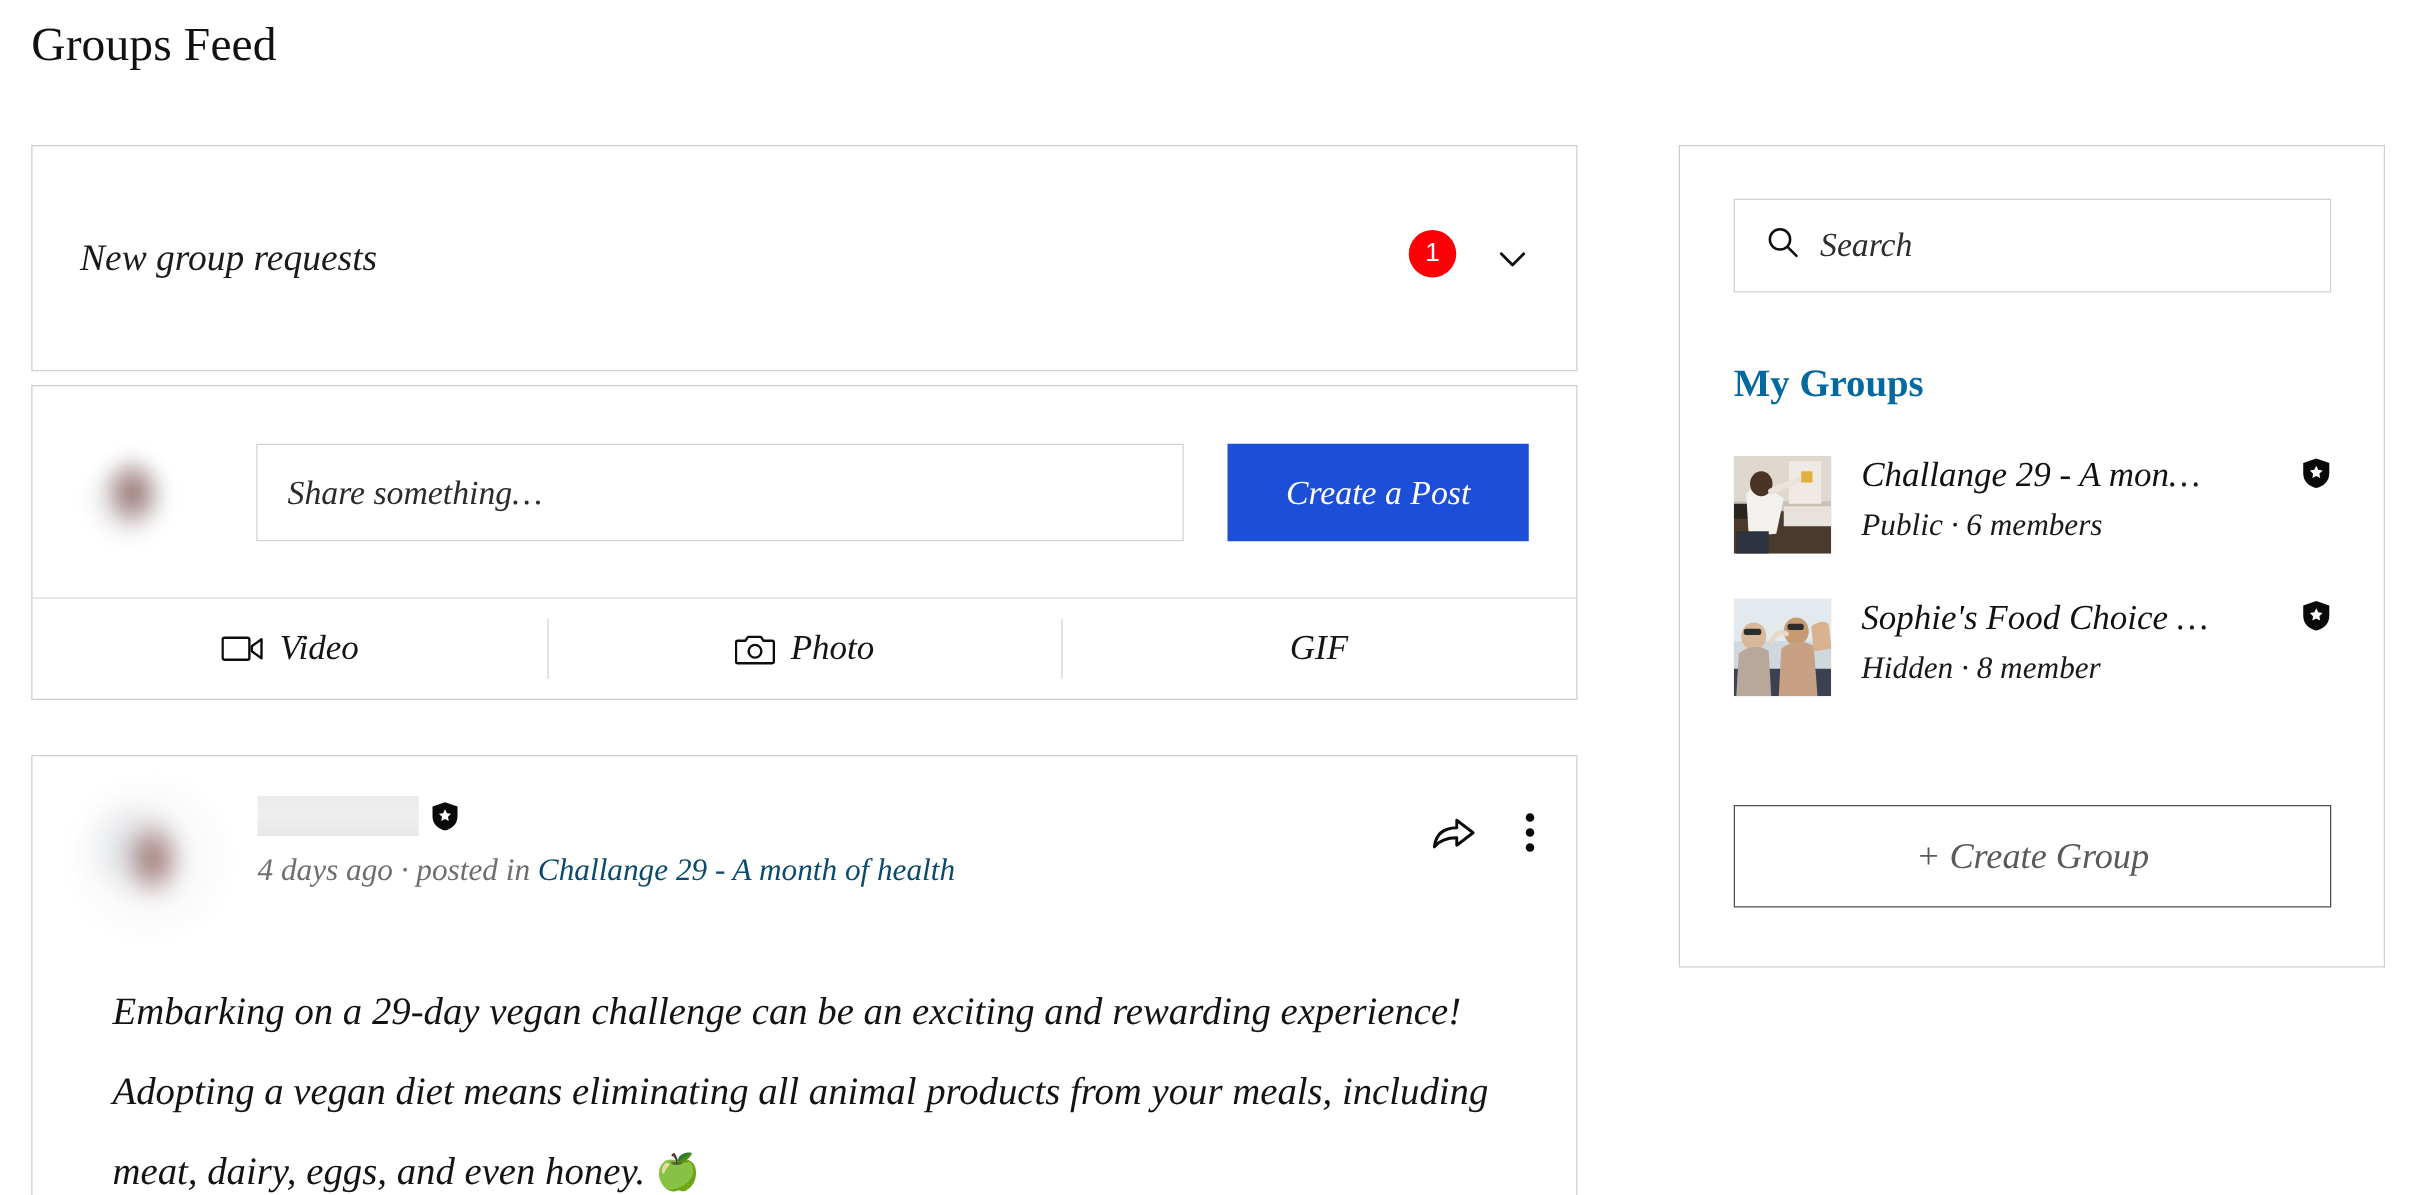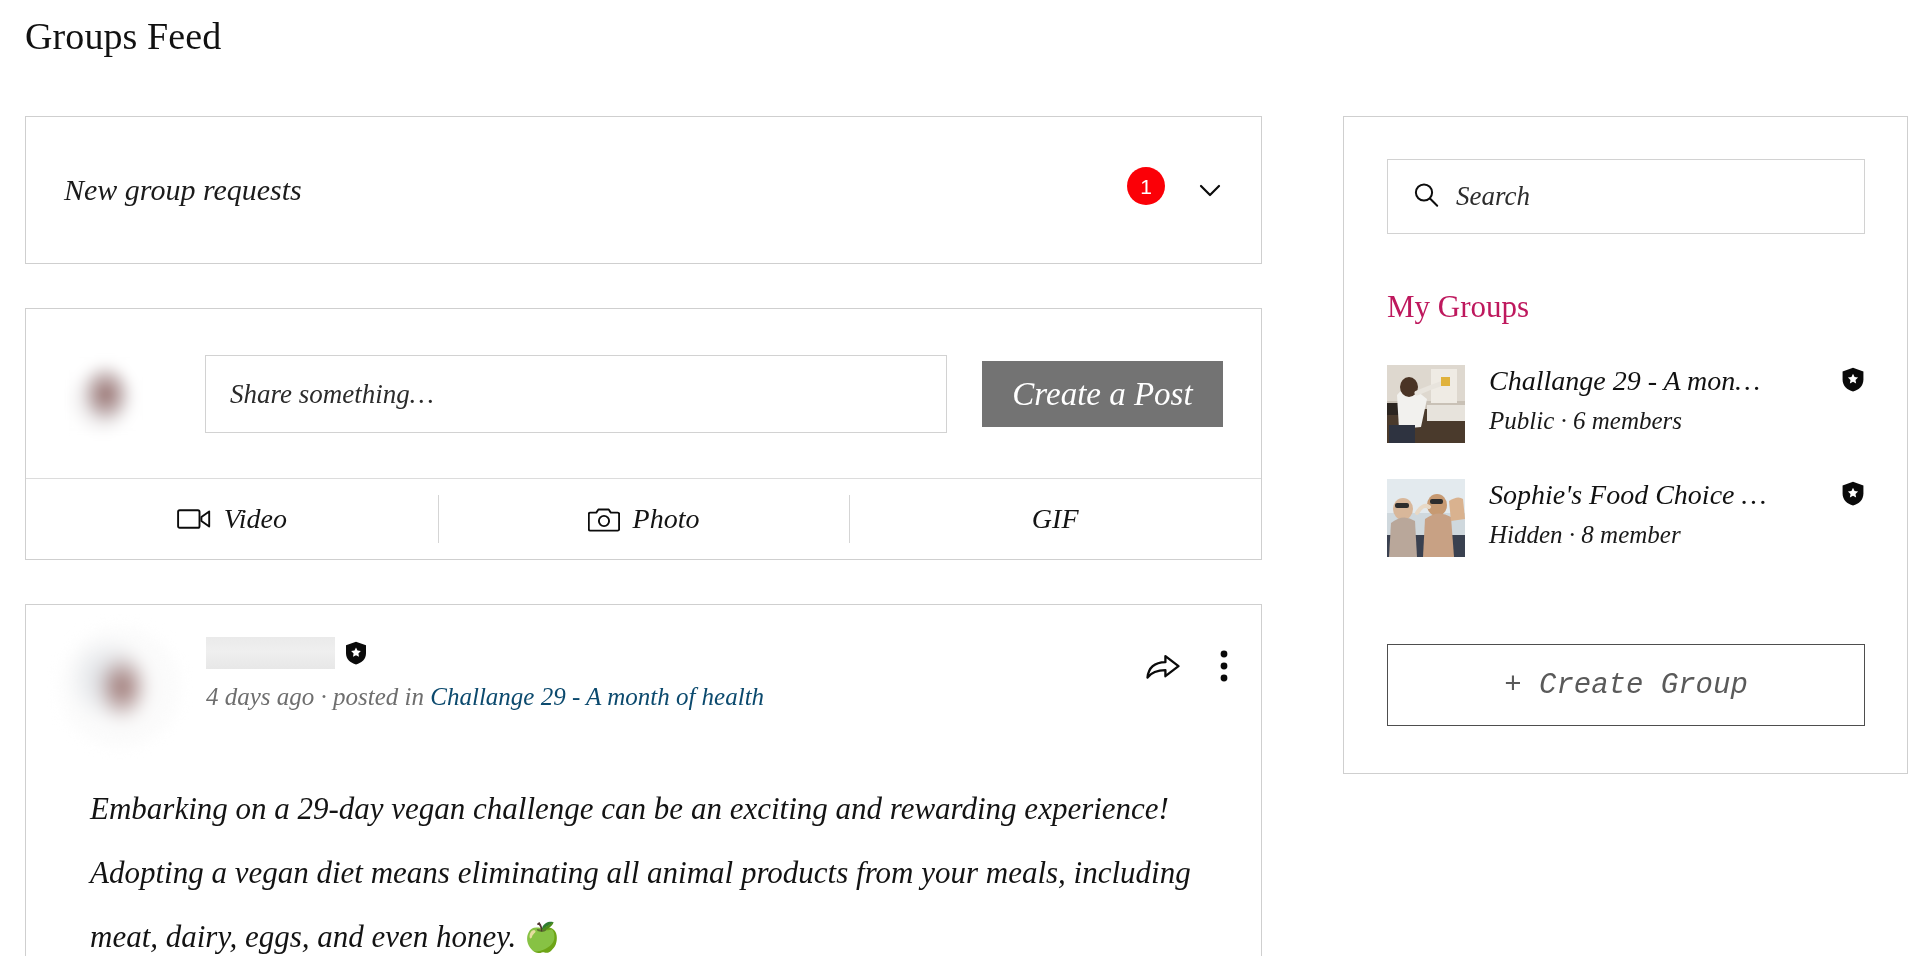--- a/index.html
+++ b/index.html
@@ -24,21 +24,21 @@
   }
 
   
   .card {
     position: absolute;
     background: #ffffff;
     border: 1px solid #cfcfcf;
   }
 
   
-  #requests-card { left: 25px; top: 116px; width: 1237px; height: 148px; }
+  #requests-card { left: 25px; top: 116px; width: 1237px; height: 181px; }
   .requests-inner {
     position: absolute; inset: 0;
     display: flex; align-items: center;
     padding: 0 34px 0 38px;
   }
   .requests-label {
     font-style: italic;
     font-size: 30px;
     color: #1b1b1b;
     flex: 1;
@@ -90,27 +90,27 @@
     padding: 0 24px;
   }
   .share-input .ph {
     font-style: italic;
     font-size: 27px;
     color: #2b2b2b;
     white-space: nowrap;
   }
   .create-post-btn {
     flex: 0 0 241px;
-    height: 66px;
+    height: 78px;
     margin-left: 24px;
-    background: #737373;
+    background: #1d4ed8;
     color: #ffffff;
     display: flex; align-items: center; justify-content: center;
     font-style: italic;
-    font-size: 33px;
+    font-size: 27px;
     white-space: nowrap;
   }
   .attach-row {
     position: absolute; left: 0; right: 0; bottom: 0; height: 81px;
     border-top: 1px solid #dcdcdc;
     display: flex; align-items: stretch;
   }
   .attach-item {
     flex: 1 1 0;
     display: flex; align-items: center; justify-content: center;
@@ -183,21 +183,21 @@
     border: 1px solid #d2d2d2;
     display: flex; align-items: center;
     padding: 0 24px;
     gap: 16px;
   }
   .search-box .ph {
     font-style: italic; font-size: 27px; color: #2d2d2d;
   }
   .sidebar-heading {
     position: absolute; left: 43px; top: 172px;
-    font-size: 31px; color: #be185d; font-weight: 400;
+    font-size: 31px; color: #0369a1; font-weight: 700;
   }
   .group-list { position: absolute; left: 43px; top: 248px; width: 478px; }
   .group-item {
     display: flex; align-items: flex-start;
     margin-bottom: 36px;
   }
   .group-thumb {
     width: 78px; height: 78px;
     flex: 0 0 78px;
     background: #ddd;
@@ -218,21 +218,20 @@
     white-space: nowrap;
   }
   .create-group-btn {
     position: absolute; left: 43px; bottom: 47px;
     width: 478px; height: 82px;
     border: 1px solid #4e4e4e;
     display: flex; align-items: center; justify-content: center;
     font-style: italic; font-size: 29px; color: #5a5a5a;
     background: #fff;
     white-space: nowrap;
-    font-family: Liberation Mono, monospace;
   }
 </style>
 </head>
 <body>
 
 <div class="page">
 
   <div class="page-title">Groups Feed</div>
 
   <div class="card" id="requests-card">

